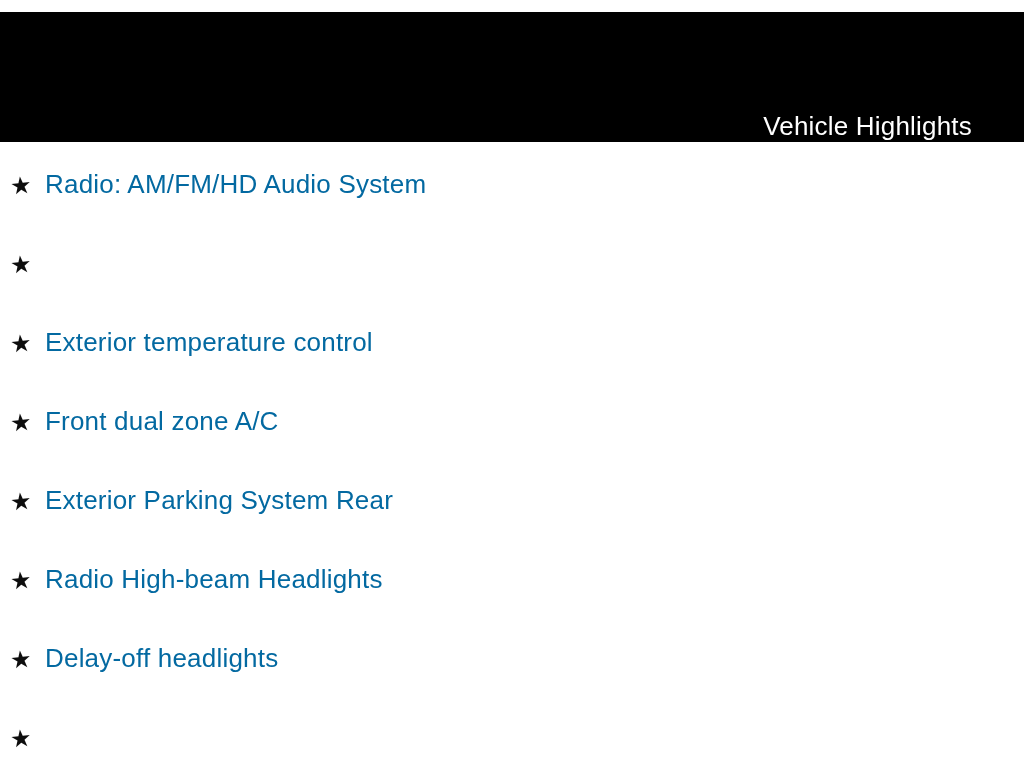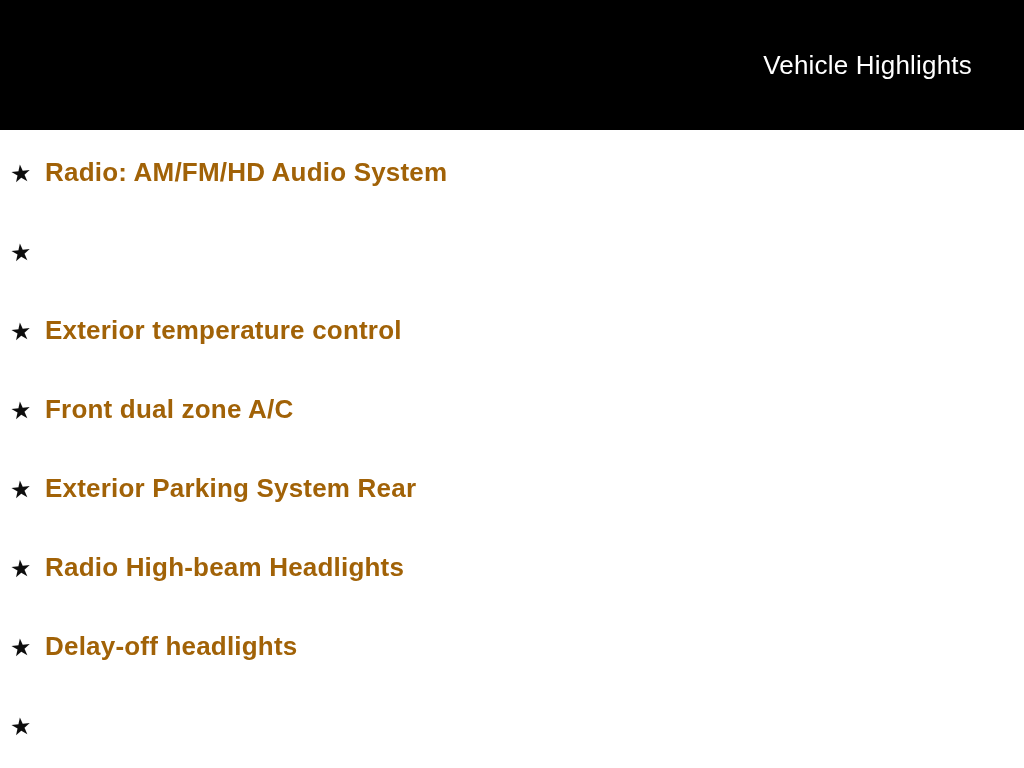--- a/index.html
+++ b/index.html
@@ -14,23 +14,24 @@
     width: 1024px;
     height: 768px;
     background: #ffffff;
     position: relative;
   }
   .header {
     width: 100%;
     height: 130px;
     background: #000000;
     display: flex;
-    align-items: center;
+    align-items: flex-end;
     justify-content: flex-end;
     padding-right: 52px;
+    margin-top: 12px;
   }
   .header-title {
     color: #ffffff;
     font-size: 26px;
     font-weight: 400;
     letter-spacing: 0.2px;
   }
   .highlights-list {
     list-style: none;
     padding-top: 3px;
@@ -44,23 +45,23 @@
   .star {
     color: #0d0d0d;
     font-size: 24px;
     width: 35px;
     flex: 0 0 35px;
     line-height: 1;
     transform: rotate(-6deg);
     display: inline-block;
   }
   .item-label {
-    color: #a16207;
+    color: #0369a1;
     font-size: 26px;
-    font-weight: 700;
+    font-weight: 400;
     letter-spacing: 0.2px;
   }
 </style>
 </head>
 <body>
 
 <div class="page">
 
   <div class="header">
     <span class="header-title">Vehicle Highlights</span>

